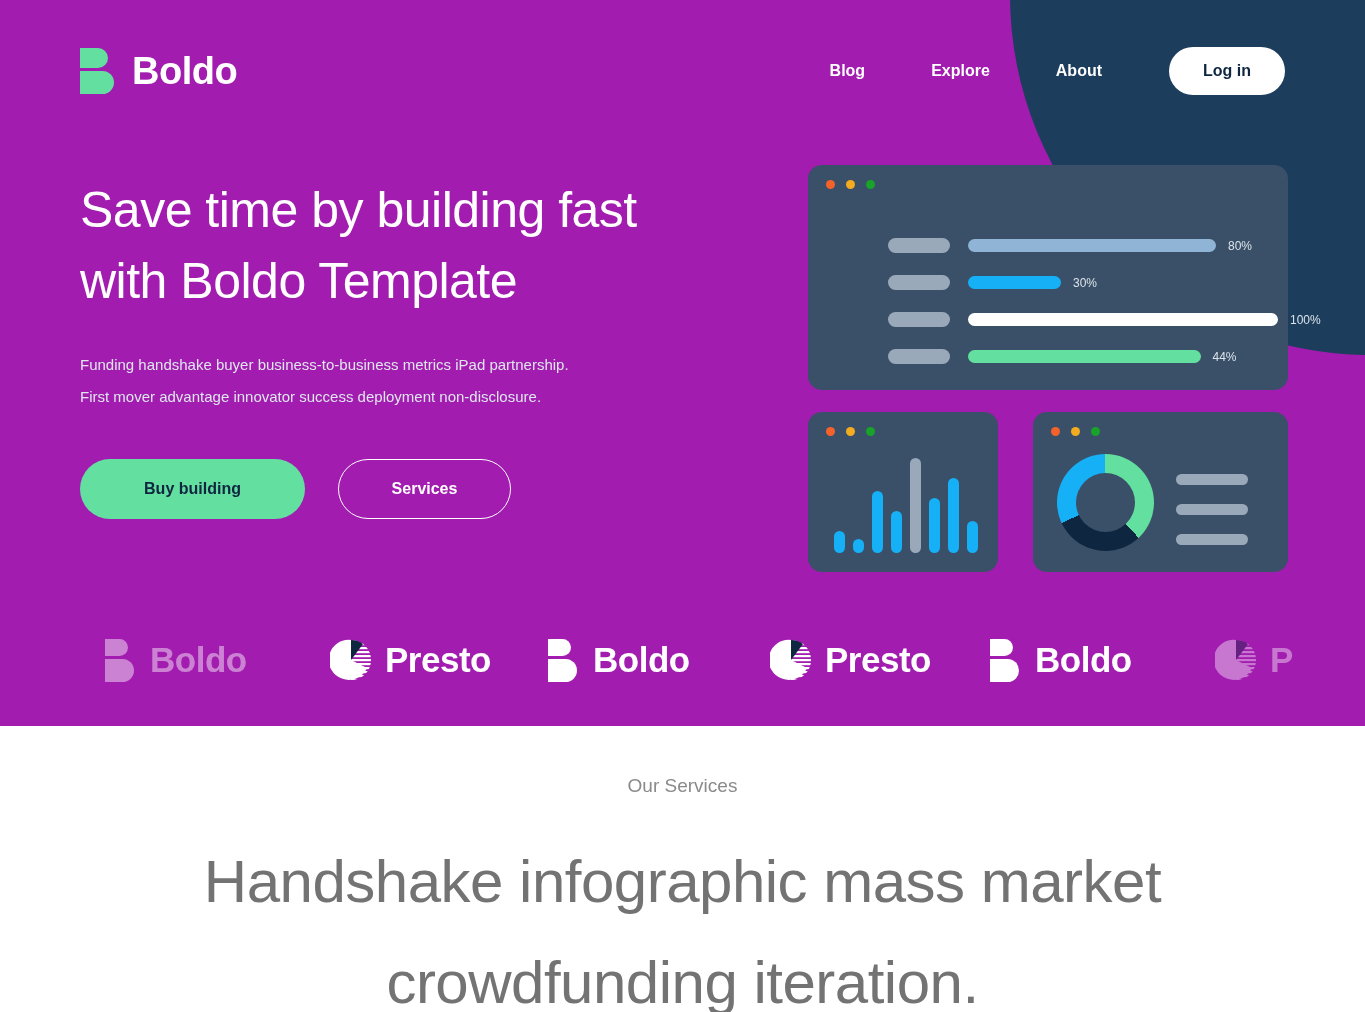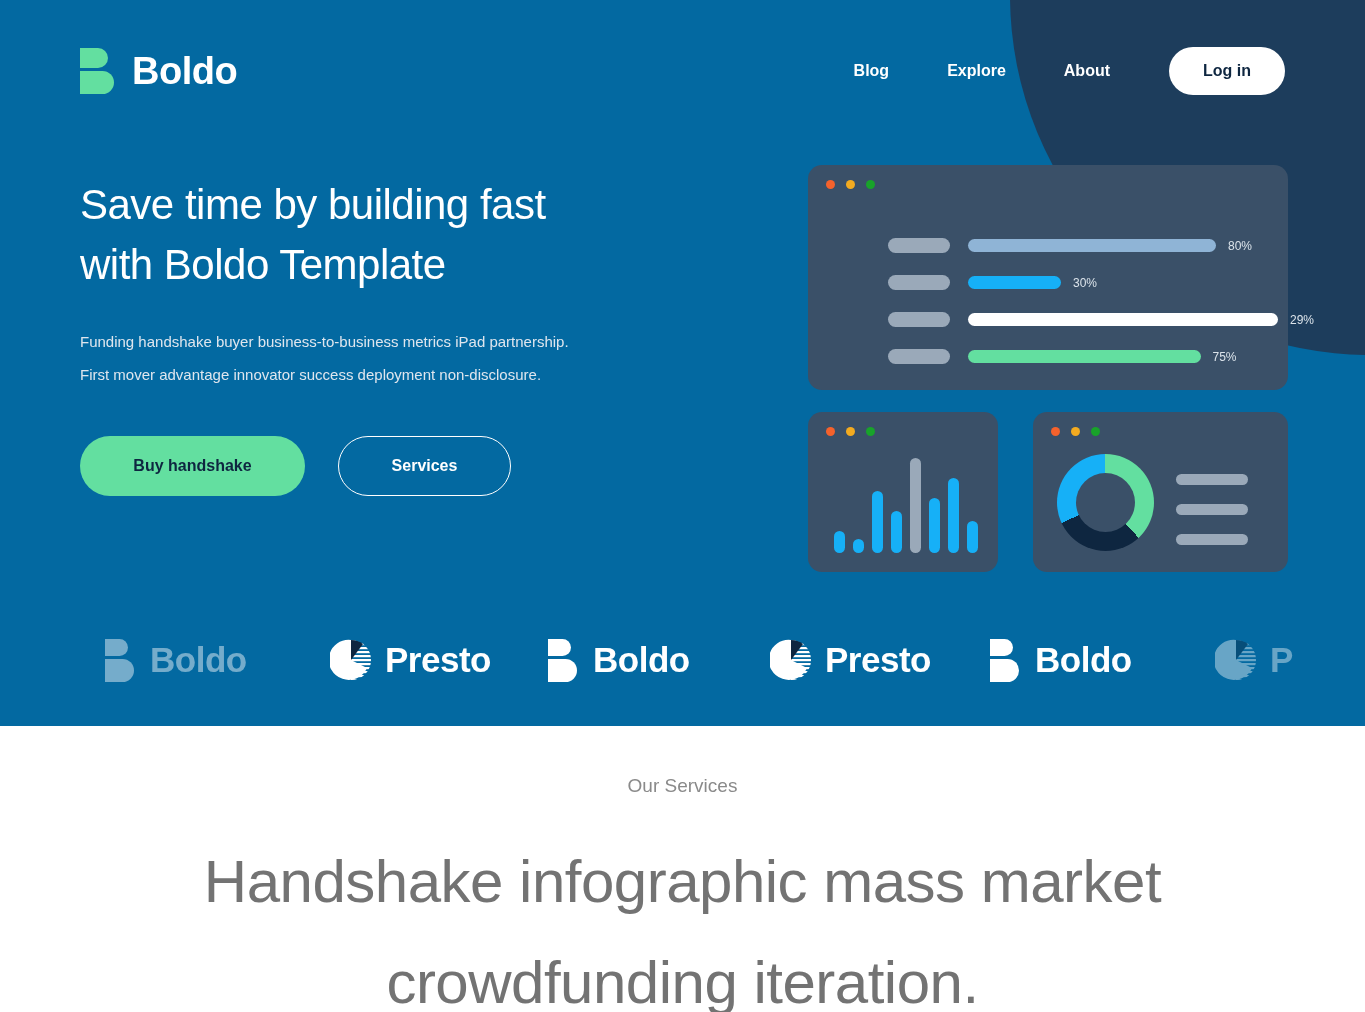--- a/index.html
+++ b/index.html
@@ -9,21 +9,21 @@
     background:#ffffff;
     overflow:hidden;
     position:relative;
   }
 
   
   .hero {
     position:relative;
     width:1365px;
     height:726px;
-    background:#0369a1;
+    background:#a21caf;
     overflow:hidden;
   }
   .hero-blob {
     position:absolute;
     width:720px;
     height:720px;
     border-radius:50%;
     background:#1d3d5c;
     right:-365px;
     top:-365px;
@@ -57,21 +57,21 @@
   .brand-name {
     color:#ffffff;
     font-size:38px;
     font-weight:700;
     letter-spacing:-0.5px;
   }
   .nav-right {
     margin-left:auto;
     display:flex;
     align-items:center;
-    gap:0;
+    gap:8px;
   }
   .nav-link {
     color:#ffffff;
     font-size:16px;
     font-weight:700;
     text-decoration:none;
     padding:0 29px;
     cursor:pointer;
     white-space:nowrap;
   }
@@ -91,21 +91,21 @@
 
   
   .hero-left {
     position:absolute;
     left:80px; top:175px;
     width:620px;
     z-index:2;
   }
   .hero-title {
     color:#ffffff;
-    font-size:42px;
+    font-size:50px;
     font-weight:400;
     line-height:1.42;
     letter-spacing:-0.5px;
   }
   .hero-sub {
     margin-top:32px;
     color:#dfe6ee;
     font-size:15px;
     line-height:2.15;
     max-width:500px;
@@ -274,21 +274,21 @@
     </div>
   </nav>
 
   <div class="hero-left">
     <h1 class="hero-title">
       <span>Save time by building fast</span><br>
       <span>with Boldo Template</span>
     </h1>
     <p class="hero-sub">Funding handshake buyer business-to-business metrics iPad partnership. First mover advantage innovator success deployment non-disclosure.</p>
     <div class="hero-cta">
-      <button class="btn-primary">Buy handshake</button>
+      <button class="btn-primary">Buy building</button>
       <button class="btn-secondary">Services</button>
     </div>
   </div>
 
   <div class="mock-wrap">
 
     <div class="mock-card card-bars">
       <div class="dots">
         <span class="dot" style="background:#f4622c"></span>
         <span class="dot" style="background:#f3ab20"></span>
@@ -306,28 +306,28 @@
             <span class="bar-label"></span>
             <span class="bar-track">
               <span class="bar-fill" style="width: 93px; background: rgb(22, 176, 247);"></span>
               <span class="bar-pct">30%</span>
             </span>
           </div>
           <div class="bar-row">
             <span class="bar-label"></span>
             <span class="bar-track">
               <span class="bar-fill" style="width: 310px; background: rgb(255, 255, 255);"></span>
-              <span class="bar-pct">29%</span>
+              <span class="bar-pct">100%</span>
             </span>
           </div>
           <div class="bar-row">
             <span class="bar-label"></span>
             <span class="bar-track">
               <span class="bar-fill" style="width: 232.5px; background: rgb(99, 223, 160);"></span>
-              <span class="bar-pct">75%</span>
+              <span class="bar-pct">44%</span>
             </span>
           </div>
         </div>
     </div>
 
     <div class="mock-card card-chart">
       <div class="dots">
         <span class="dot" style="background:#f4622c"></span>
         <span class="dot" style="background:#f3ab20"></span>
         <span class="dot" style="background:#18a32a"></span>

